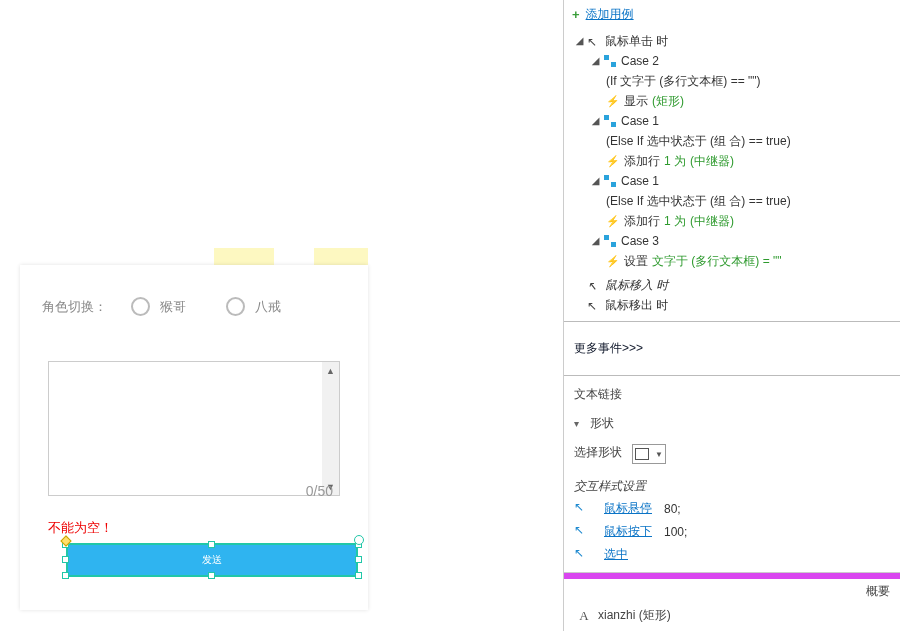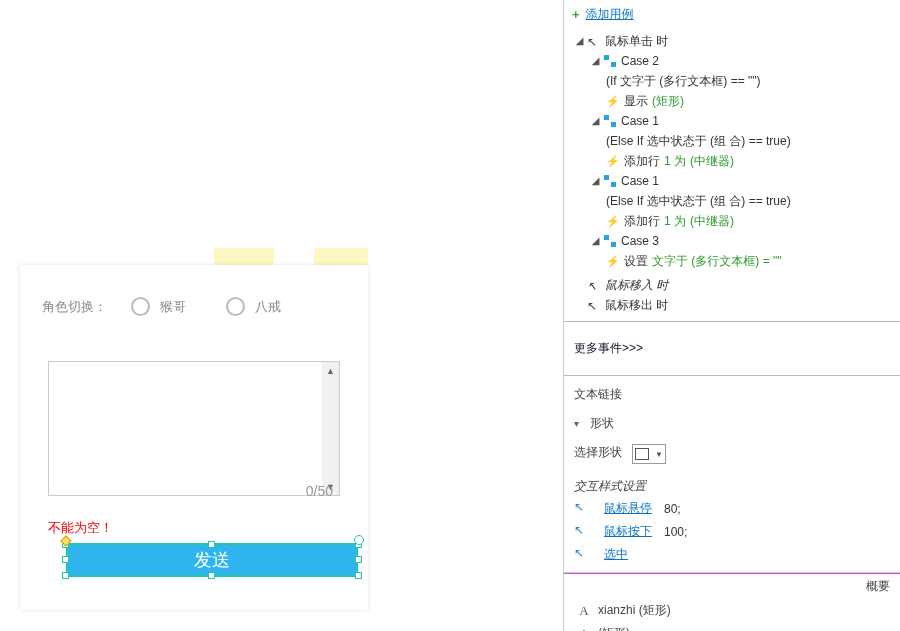--- a/index.html
+++ b/index.html
@@ -18,21 +18,21 @@
 
   .textarea-shell { position: absolute; left: 28px; top: 96px; width: 292px; height: 135px; border: 1px solid #ccc; background: #fff; }
   .textarea-body { width: calc(100% - 17px); height: 100%; }
   .textarea-scroll { position: absolute; right: 0; top: 0; width: 17px; height: 100%; background: #f1f1f1; display:flex; flex-direction:column; justify-content:space-between; align-items:center; }
   .scroll-btn { width:15px; height:17px; display:flex; align-items:center; justify-content:center; font-size:9px; color:#666; }
   .counter { position: absolute; right: 35px; top: 218px; font-size: 14px; color: #999; }
 
   .error-text { position: absolute; left: 28px; top: 254px; font-size: 13px; color: #e00; }
 
   .send-wrap { position: absolute; left: 42px; top: 276px; width: 300px; height: 38px; }
-  .send-btn { width: 292px; height: 34px; background: #2fb4f0; color:#fff; font-size:18px; display:flex; align-items:center; justify-content:center; border:2px solid #21c7a8; margin:2px 4px; }
+  .send-btn { width: 292px; height: 34px; background: #2fb4f0; color:#fff; font-size:10px; display:flex; align-items:center; justify-content:center; border:2px solid #21c7a8; margin:2px 4px; }
   .handle { position:absolute; width:7px; height:7px; background:#fff; border:1px solid #21c7a8; }
   .h-tl{left:0;top:0;} .h-tm{left:50%;top:0;margin-left:-4px;} .h-tr{right:0;top:0;}
   .h-ml{left:0;top:50%;margin-top:-4px;} .h-mr{right:0;top:50%;margin-top:-4px;}
   .h-bl{left:0;bottom:0;} .h-bm{left:50%;bottom:0;margin-left:-4px;} .h-br{right:0;bottom:0;}
   .conn { position:absolute; left:0; top:-4px; width:8px;height:8px; background:#ffe06b; border:1px solid #caa200; transform:rotate(45deg);} 
   .rot { position:absolute; right:-2px; top:-6px; width:10px;height:10px; border:1px solid #21c7a8; border-radius:50%; background:#fff;}
 
   
   .panel { position:absolute; left:563px; top:0; width:337px; height:631px; border-left:1px solid #ccc; background:#fff; font-size:12px; color:#333; overflow:hidden;}
   .add-case { display:flex; align-items:center; padding:6px 8px; }
@@ -62,21 +62,21 @@
   .shape-label{margin-right:10px;color:#444;}
   .shape-picker{width:34px;height:20px;border:1px solid #999;display:flex;align-items:center;justify-content:space-between;padding:0 2px;}
   .shape-rect{width:14px;height:12px;border:1px solid #555;}
   .shape-caret{font-size:8px;color:#555;}
 
   .style-title{padding:10px 10px 2px;color:#444;font-style:italic;}
   .style-row{display:flex;align-items:center;padding:3px 10px;gap:8px;}
   .link{color:#0b74c6;text-decoration:underline;margin:0 4px;}
 
   .bottom-sep{border-top:1px solid #ccc;margin-top:6px;}
-  .outline-head{display:flex;justify-content:flex-end;padding:4px 10px;color:#444;border-top:1px solid #d946ef;}
+  .outline-head{display:flex;justify-content:flex-end;padding:4px 10px;color:#444;border-top:6px solid #d946ef;}
   .outline-row{display:flex;align-items:center;padding:3px 12px;color:#444;}
   .a-icon{font-family:Georgia,serif;font-size:13px;color:#555;width:16px;text-align:center;margin-right:6px;}
 </style>
 </head>
 <body>
 
 <div class="canvas">
   <div class="yellow-a"></div>
   <div class="yellow-b"></div>
 

